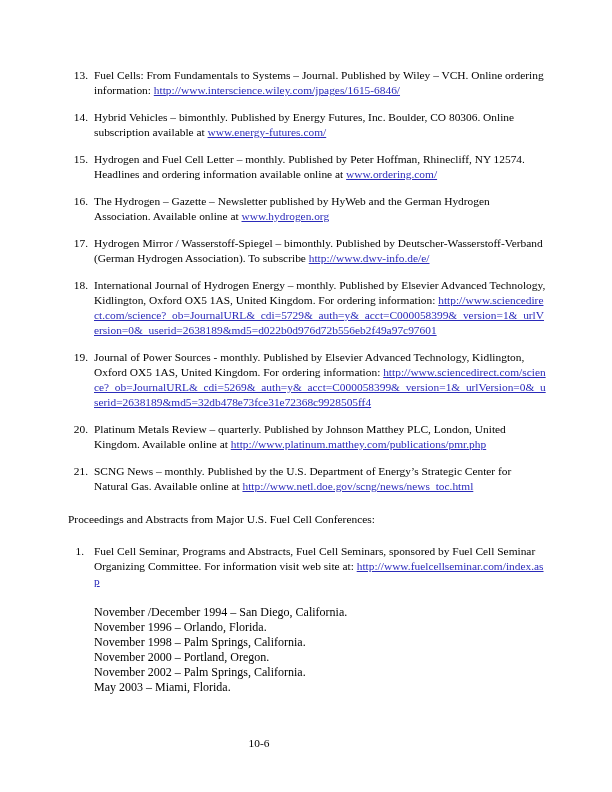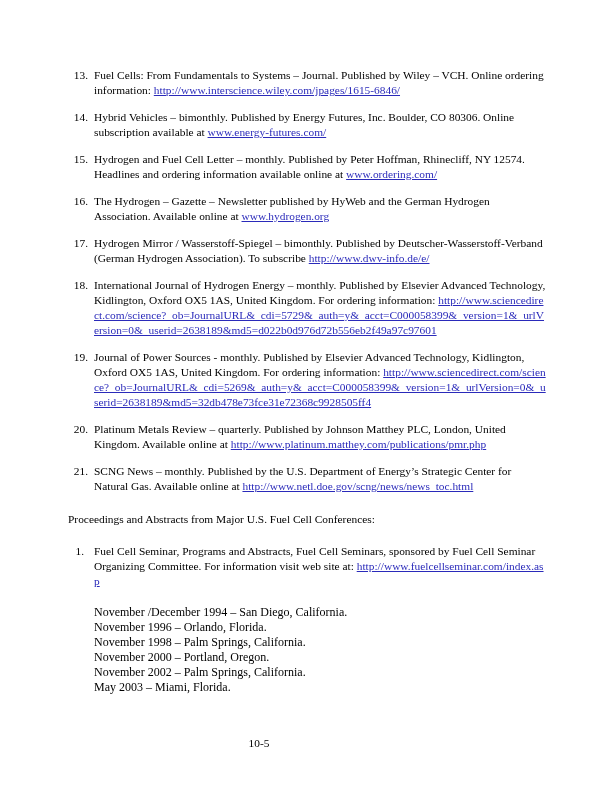--- a/index.html
+++ b/index.html
@@ -179,14 +179,14 @@
       <li class="conf-line">November /December 1994 – San Diego, California.</li>
       <li class="conf-line">November 1996 – Orlando, Florida.</li>
       <li class="conf-line">November 1998 – Palm Springs, California.</li>
       <li class="conf-line">November 2000 – Portland, Oregon.</li>
       <li class="conf-line">November 2002 – Palm Springs, California.</li>
       <li class="conf-line">May 2003 – Miami, Florida.</li>
     </ul>
 
   </div>
 
-  <div class="footer">10-5</div>
+  <div class="footer">10-6</div>
 </div>
 
 </body></html>

